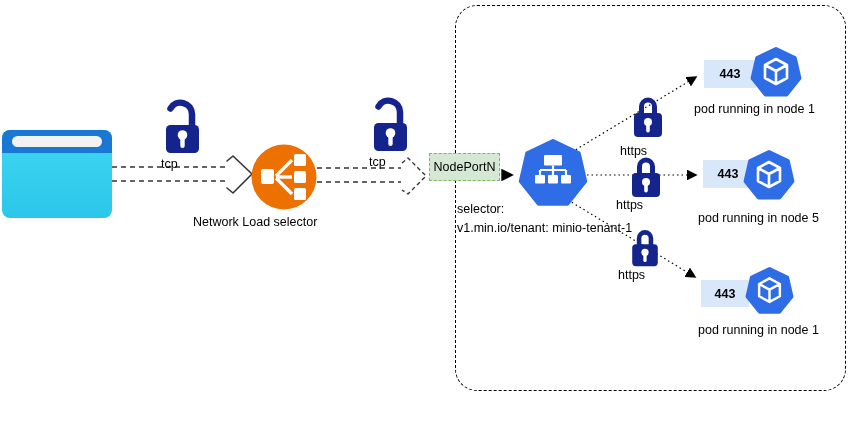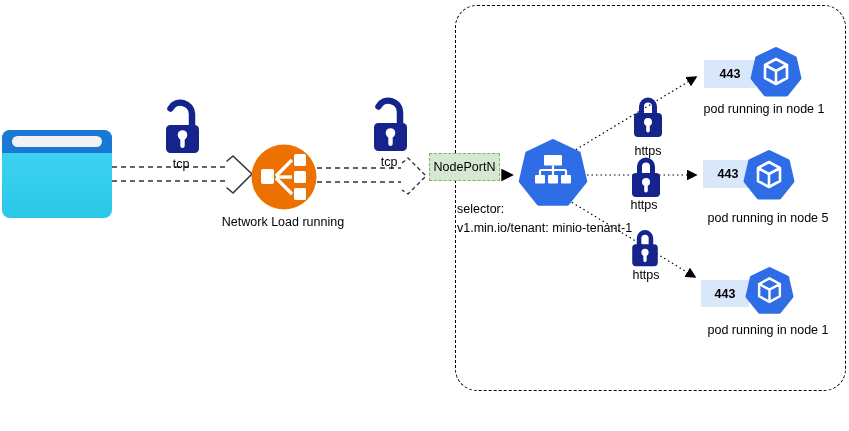--- a/index.html
+++ b/index.html
@@ -2,21 +2,21 @@
 <html><head>
 <meta charset="utf-8">
 <style>
   html,body{margin:0;padding:0;background:#fff;}
   .canvas{
     position:relative;width:849px;height:431px;background:#fff;overflow:hidden;
     font-family:"Liberation Sans","DejaVu Sans",sans-serif;color:#000;
   }
   .abs{position:absolute;}
   svg{display:block;overflow:visible;}
-  .lbl{position:absolute;font-size:12.5px;line-height:15px;text-align:center;white-space:nowrap;}
+  .lbl{position:absolute;font-size:12.5px;line-height:15px;text-align:left;white-space:nowrap;}
 
   
   .cluster{
     position:absolute;left:455px;top:5px;width:389px;height:384px;
     border:1.5px dashed #000;border-radius:22px;background:transparent;
   }
 
   
   .browser{
     position:absolute;left:2px;top:130px;width:110px;height:88px;border-radius:8px;
@@ -101,21 +101,21 @@
   <svg class="abs" style="left:250px;top:143px" width="68" height="68" viewBox="0 0 68 68">
     <circle cx="34" cy="34" r="32.5" fill="#ed7100"></circle>
     <rect x="11" y="26" width="13" height="15" rx="2" fill="#fff"></rect>
     <line x1="26" y1="33" x2="42" y2="17" stroke="#fff" stroke-width="3.4"></line>
     <line x1="26" y1="34" x2="42" y2="34" stroke="#fff" stroke-width="3.4"></line>
     <line x1="26" y1="35" x2="42" y2="51" stroke="#fff" stroke-width="3.4"></line>
     <rect x="44" y="11" width="12" height="12" rx="1.5" fill="#fff"></rect>
     <rect x="44" y="28" width="12" height="12" rx="1.5" fill="#fff"></rect>
     <rect x="44" y="45" width="12" height="12" rx="1.5" fill="#fff"></rect>
   </svg>
-  <div class="lbl" style="left:193px;top:215px;width:180px">Network Load running</div>
+  <div class="lbl" style="left:193px;top:215px;width:180px">Network Load selector</div>
 
   <svg class="abs" style="left:370px;top:93px" width="40" height="62" viewBox="0 0 40 62">
     <path d="M30,30 V19 A11.5,11.5 0 0 0 8.5,13.5" fill="none" stroke="#14248c" stroke-width="6.5" stroke-linecap="round"></path>
     <rect x="4" y="30" width="33" height="28" rx="4.5" fill="#14248c"></rect>
     <circle cx="20.5" cy="40" r="4.8" fill="#fff"></circle>
     <rect x="18.3" y="42" width="4.4" height="11" rx="2.2" fill="#fff"></rect>
   </svg>
   <div class="lbl" style="left:369px;top:155px;width:40px">tcp</div>
 
   <div class="nodeport">

